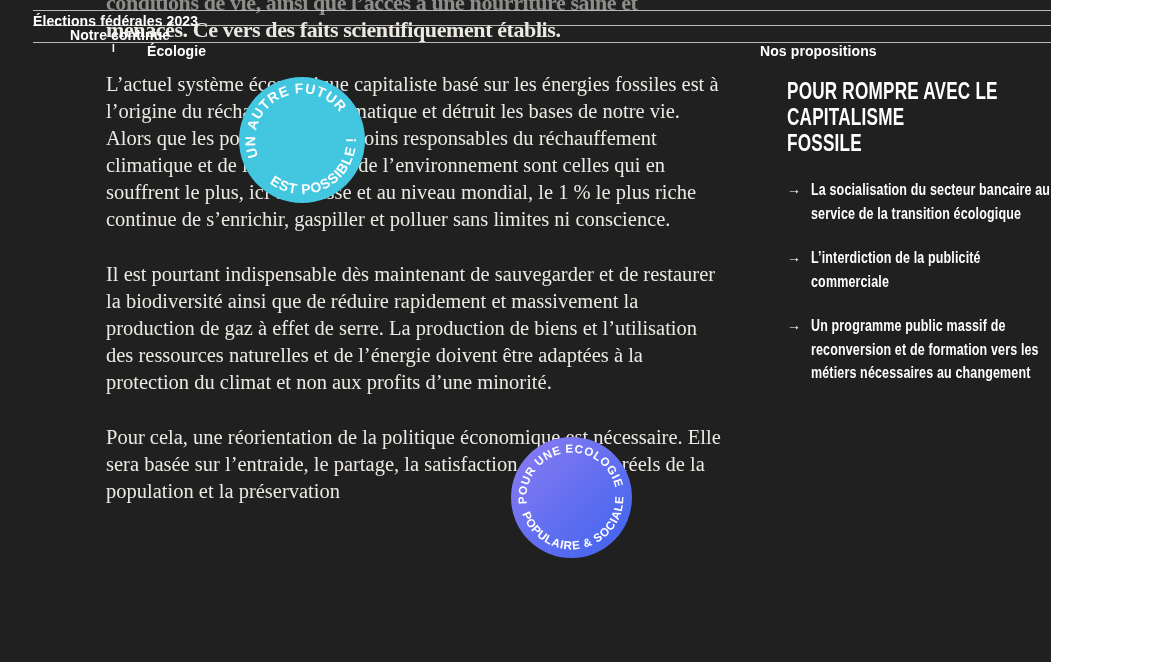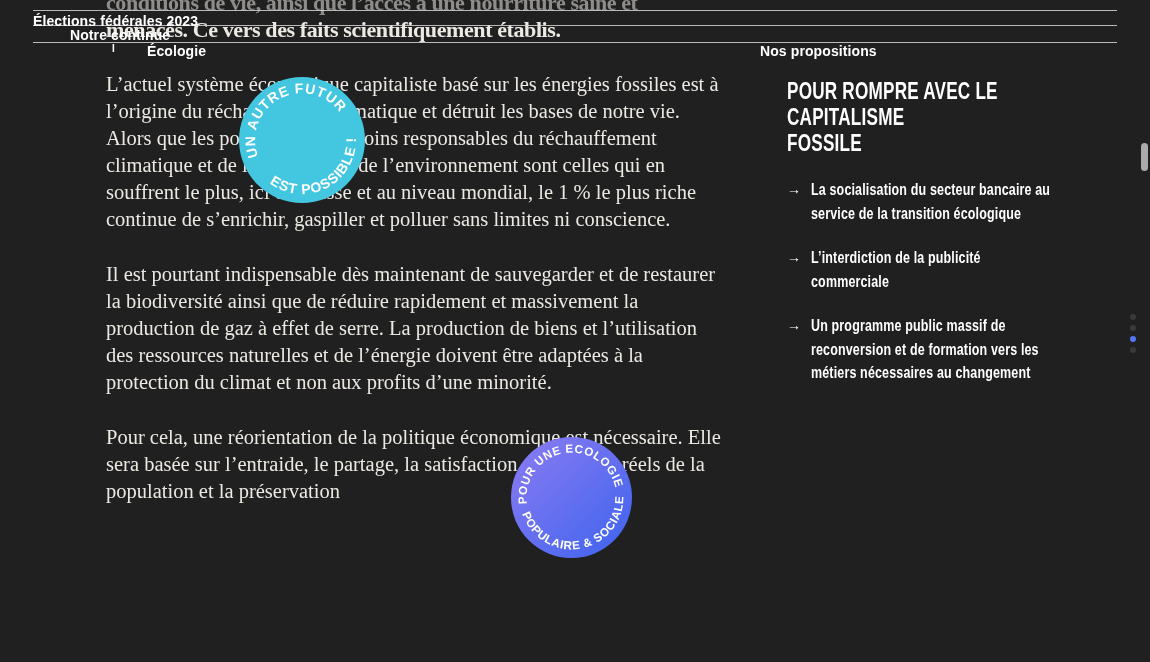--- a/index.html
+++ b/index.html
@@ -1,18 +1,18 @@
 <!DOCTYPE html>
 <html><head>
 <meta charset="utf-8">
 <style>
   * { margin:0; padding:0; box-sizing:border-box; }
   html,body { width:1150px; height:662px; }
   body { font-family:"Liberation Sans", sans-serif; }
-  .stage { position:relative; width:1150px; height:662px; background:#202021; overflow:hidden; }
+  .stage { position:relative; width:1051px; height:662px; background:#202021; overflow:hidden; }
 
   
   .rule { position:absolute; left:33px; width:1084px; height:1px; background:#d6d6d6; opacity:.85; z-index:30; }
   .rule1 { top:10px; } .rule2 { top:25px; } .rule3 { top:42px; }
   .nav-label { position:absolute; color:#ffffff; font-size:14px; font-weight:bold; letter-spacing:.1px; z-index:31; white-space:nowrap; }
   .nl1 { left:33px;  top:13px; }
   .nl2 { left:70px;  top:27px; }
   .nl3m { left:112px; top:43px; font-size:10px; }
   .nl3 { left:147px; top:43px; }
   .nl3r { left:760px; top:43px; }

